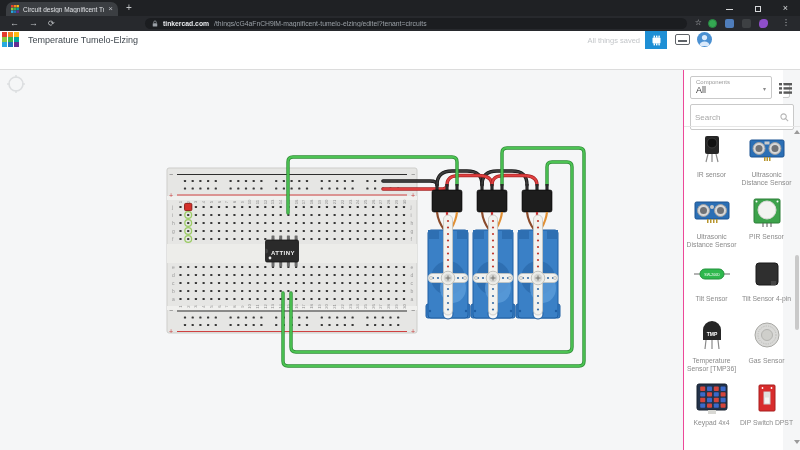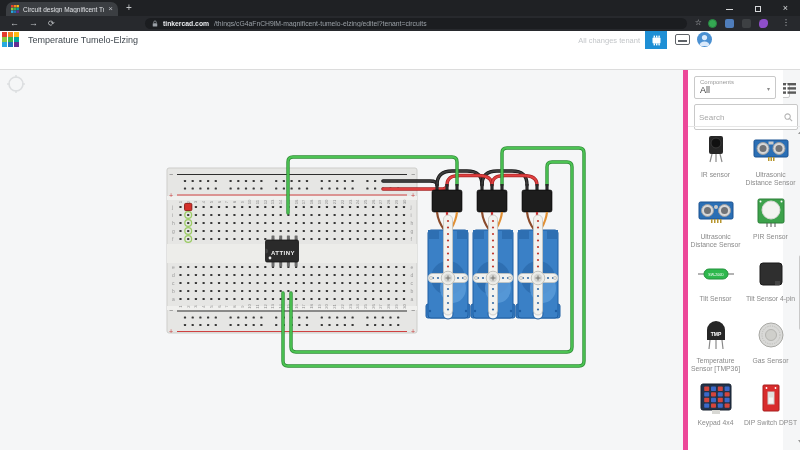--- a/index.html
+++ b/index.html
@@ -49,21 +49,21 @@
 
   .actions { top:52px; right:10px; display:flex; gap:6px; }
   .btn { height:15px; background:#fff; border:1px solid #c9c9c9; border-radius:2px; color:#4a4a4a;
          font-size:7px; display:flex; align-items:center; padding:0 7px; gap:4px; white-space:nowrap; }
   .play { width:0; height:0; border-left:5px solid #2d2d2d; border-top:3.2px solid transparent; border-bottom:3.2px solid transparent; }
 
   
   .canvas { left:0; top:70px; width:683px; height:380px; background:#f5f6f7; }
 
   
-  .panel { left:683px; top:70px; width:100px; height:380px; background:#ffffff; border-left:5px solid #ec4899; }
+  .panel { left:683px; top:70px; width:100px; height:380px; background:#ffffff; border-left:1px solid #ec4899; }
   .cat-box { left:6px; top:6px; width:82px; height:23px; border:1px solid #c9c9c9; border-radius:2px; padding:2px 5px; background:#fff; }
   .cat-label { font-size:6px; color:#9a9a9a; }
   .cat-value { font-size:9px; color:#3d3d3d; display:flex; justify-content:space-between; }
   .view-toggle { left:95px; top:10px; }
   .search-box { left:6px; top:34px; width:104px; height:15px; border:1px solid #c9c9c9; border-radius:2px; background:#fff;
                 display:flex; align-items:center; padding:12px 4px; }
   .search-box input { border:none; outline:none; flex:1; font-size:8px; color:#444; width:70px; font-family:"Liberation Sans",sans-serif; }
   .search-box input::placeholder { color:#a8a8a8; }
   .p-divider { left:0; top:56px; width:117px; height:1px; background:#e6e6e6; }
   .comp-grid { left:0; top:58px; width:110px; height:322px; overflow:hidden; display:flex; flex-wrap:wrap; }
@@ -127,21 +127,21 @@
       <i style="background:#f5821f"></i>
       <i style="background:#fdb913"></i>
     <i style="background:#8dc63f"></i>
       <i style="background:#39b54a"></i>
       <i style="background:#00a79d"></i>
     <i style="background:#27aae1"></i>
       <i style="background:#1c75bc"></i>
       <i style="background:#662d91"></i>
   </div>
   <div class="abs doc-title">Temperature Tumelo-Elzing</div>
-  <div class="abs saved">All changes tenant</div>
+  <div class="abs saved">All things saved</div>
   <div class="abs circ-btn">
     <svg width="13" height="11" viewBox="0 0 13 11">
       <rect x="2.5" y="2.5" width="8" height="6" rx="1" fill="#ffffff"></rect>
       <rect x="3.6" y="0.6" width="1.4" height="2" fill="#fff"></rect>
         <rect x="6" y="0.6" width="1.4" height="2" fill="#fff"></rect>
         <rect x="8.4" y="0.6" width="1.4" height="2" fill="#fff"></rect>
       <rect x="3.6" y="8.4" width="1.4" height="2" fill="#fff"></rect>
         <rect x="6" y="8.4" width="1.4" height="2" fill="#fff"></rect>
         <rect x="8.4" y="8.4" width="1.4" height="2" fill="#fff"></rect>
     </svg>

